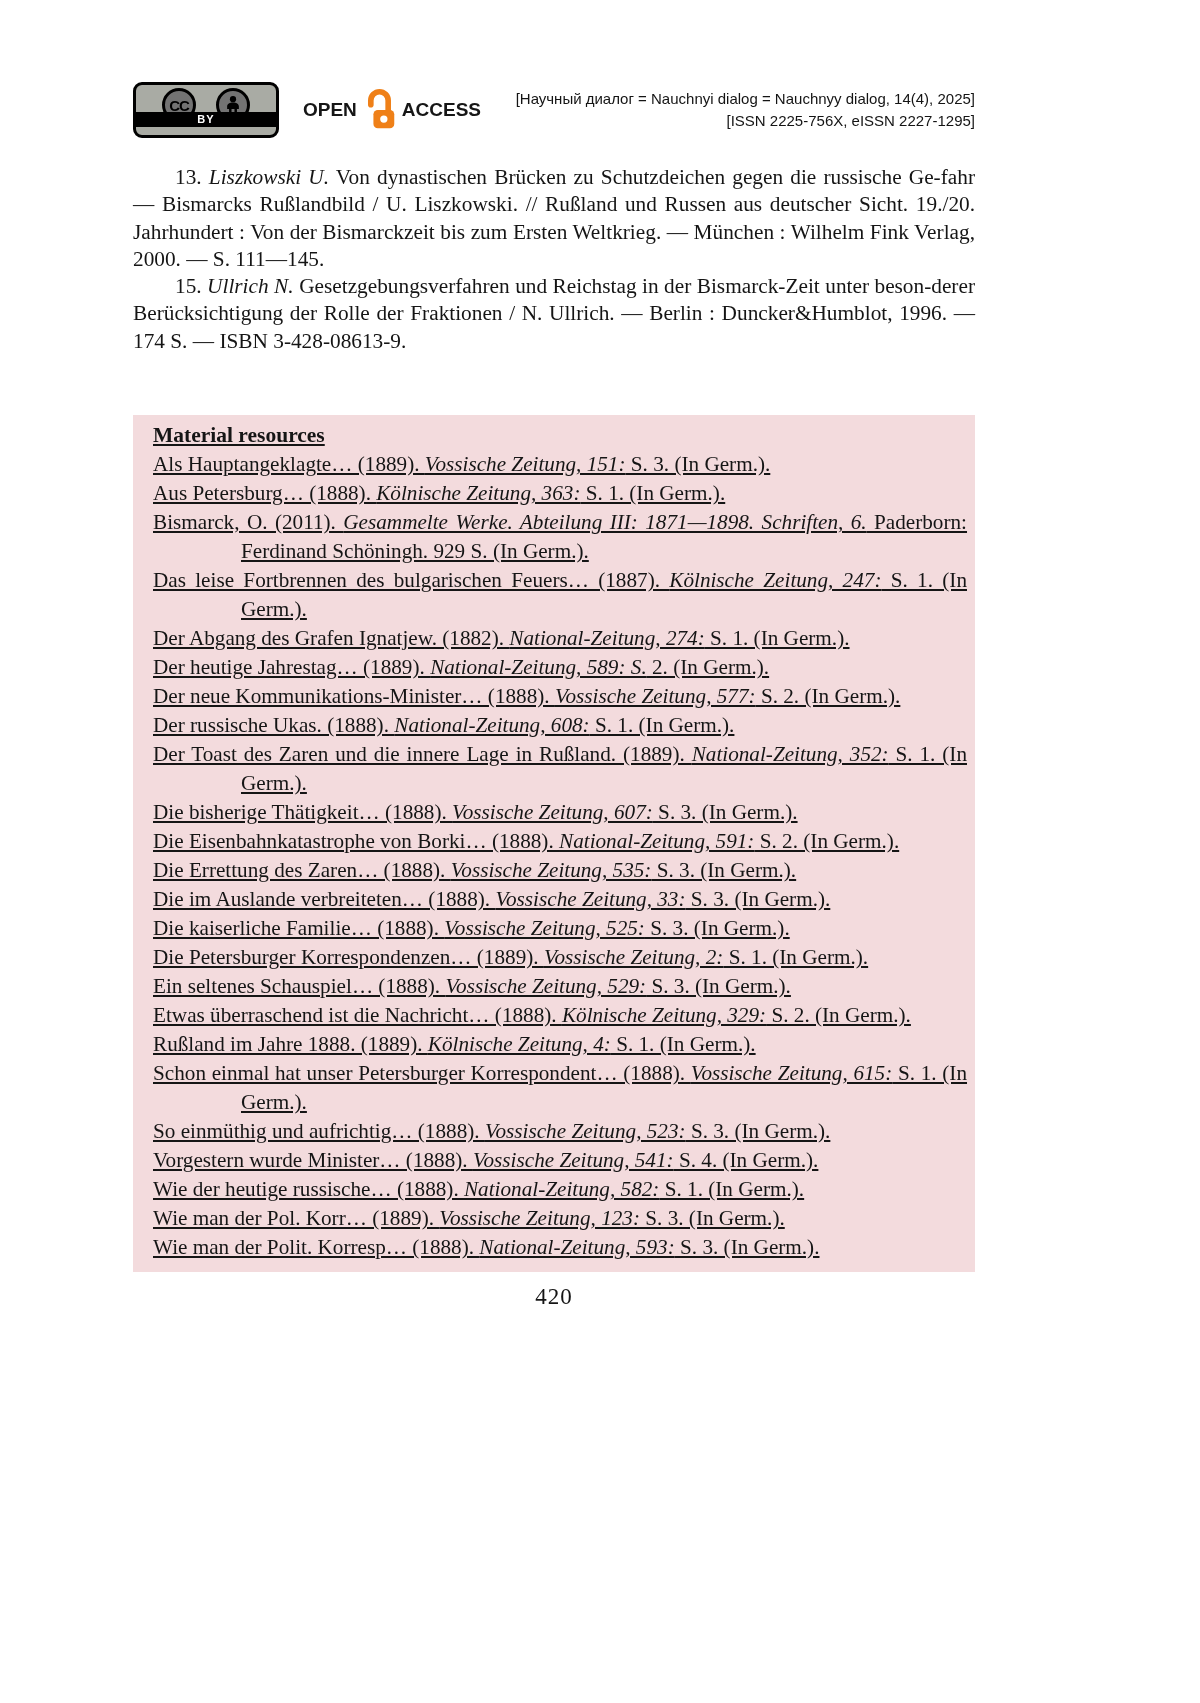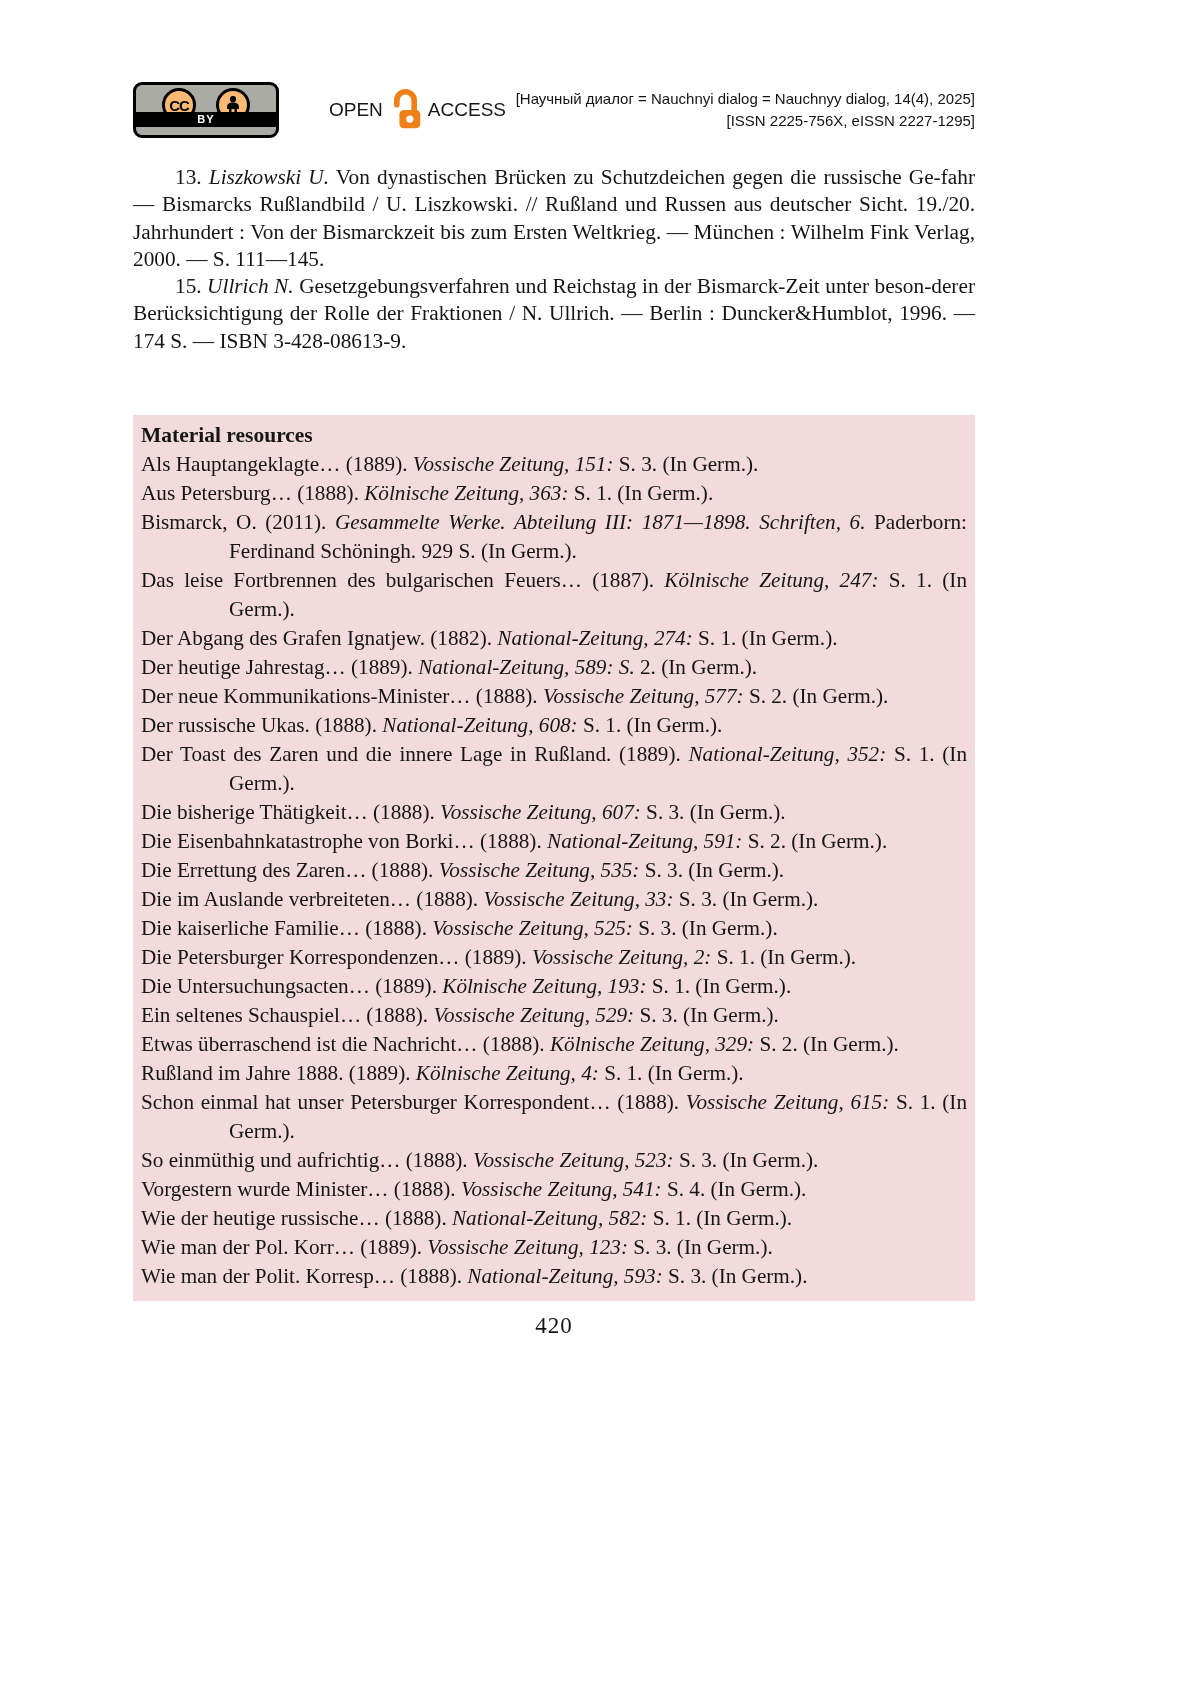--- a/index.html
+++ b/index.html
@@ -9,37 +9,37 @@
     --ink:#151515;
   }
   *{box-sizing:border-box;}
   html,body{margin:0;padding:0;background:#ffffff;}
   body{width:1200px;height:1703px;font-family:"Liberation Serif","DejaVu Serif",serif;color:var(--ink);}
   .page{width:1200px;height:1703px;padding:82px 225px 0 133px;position:relative;}
 
   
   .header{display:flex;align-items:center;height:56px;margin-bottom:26px;}
   .cc-badge{flex:none;width:146px;height:56px;background:var(--badge-gray);border:3px solid #000;border-radius:9px;position:relative;display:flex;align-items:flex-start;justify-content:center;gap:20px;overflow:hidden;}
-  .cc-circle{width:34px;height:34px;border-radius:50%;border:3px solid #000;background:#fdba74;display:flex;align-items:center;justify-content:center;margin-top:3px;}
+  .cc-circle{width:34px;height:34px;border-radius:50%;border:3px solid #000;background:#737373;display:flex;align-items:center;justify-content:center;margin-top:3px;}
   .cc-letters{font-family:"Liberation Sans",sans-serif;font-weight:bold;font-size:15px;color:#000;letter-spacing:-1px;}
   .cc-bottom{position:absolute;left:0;right:0;bottom:8px;height:15px;background:#000;color:#fff;font-family:"Liberation Sans",sans-serif;font-weight:bold;font-size:11px;line-height:15px;text-align:center;letter-spacing:1px;}
-  .oa-logo{display:flex;align-items:center;margin-left:50px;gap:6px;font-family:"Liberation Sans",sans-serif;font-weight:normal;font-size:19px;color:#161616;}
+  .oa-logo{display:flex;align-items:center;margin-left:24px;gap:6px;font-family:"Liberation Sans",sans-serif;font-weight:bold;font-size:19px;color:#161616;}
   .oa-lock{color:var(--oa-orange);display:flex;align-items:center;}
   .header-meta{flex:1;text-align:right;font-family:"Liberation Sans",sans-serif;font-size:15px;line-height:22px;color:#141414;}
 
   
   .refs{margin-top:0;}
   .ref{margin:0;text-align:justify;font-size:21.3px;line-height:27.3px;text-indent:42px;}
   .it{font-style:italic;}
 
   
   .submission{margin-top:26px;text-align:right;font-style:italic;font-size:21.3px;line-height:27.5px;}
 
   
-  .material{margin-top:60px;background:var(--pink);padding:6px 8px 10px 8px;}
+  .material{margin-top:60px;background:var(--pink);padding:6px 8px 10px 20px;text-decoration:underline;}
   .material-title{margin:0;font-weight:bold;font-size:21.5px;line-height:29px;}
   .entry{margin:0;text-align:justify;font-size:21.2px;line-height:29px;padding-left:88px;text-indent:-88px;}
 
   
   .page-number{text-align:center;margin-top:12px;font-size:23px;letter-spacing:1px;}
 </style>
 </head>
 <body>
 
 <div class="page">
@@ -94,21 +94,20 @@
         <p class="entry"><span>Der heutige Jahrestag… (1889). </span><span class="it">National-Zeitung, 589: S.</span><span> 2. (In Germ.).</span></p>
         <p class="entry"><span>Der neue Kommunikations-Minister… (1888). </span><span class="it">Vossische Zeitung, 577:</span><span> S. 2. (In Germ.).</span></p>
         <p class="entry"><span>Der russische Ukas. (1888). </span><span class="it">National-Zeitung, 608:</span><span> S. 1. (In Germ.).</span></p>
         <p class="entry"><span>Der Toast des Zaren und die innere Lage in Rußland. (1889). </span><span class="it">National-Zeitung, 352:</span><span> S. 1. (In Germ.).</span></p>
         <p class="entry"><span>Die bisherige Thätigkeit… (1888). </span><span class="it">Vossische Zeitung, 607:</span><span> S. 3. (In Germ.).</span></p>
         <p class="entry"><span>Die Eisenbahnkatastrophe von Borki… (1888). </span><span class="it">National-Zeitung, 591:</span><span> S. 2. (In Germ.).</span></p>
         <p class="entry"><span>Die Errettung des Zaren… (1888). </span><span class="it">Vossische Zeitung, 535:</span><span> S. 3. (In Germ.).</span></p>
         <p class="entry"><span>Die im Auslande verbreiteten… (1888). </span><span class="it">Vossische Zeitung, 33:</span><span> S. 3. (In Germ.).</span></p>
         <p class="entry"><span>Die kaiserliche Familie… (1888). </span><span class="it">Vossische Zeitung, 525:</span><span> S. 3. (In Germ.).</span></p>
         <p class="entry"><span>Die Petersburger Korrespondenzen… (1889). </span><span class="it">Vossische Zeitung, 2:</span><span> S. 1. (In Germ.).</span></p>
-        <p class="entry"><span>Die Untersuchungsacten… (1889). </span><span class="it">Kölnische Zeitung, 193:</span><span> S. 1. (In Germ.).</span></p>
         <p class="entry"><span>Ein seltenes Schauspiel… (1888). </span><span class="it">Vossische Zeitung, 529:</span><span> S. 3. (In Germ.).</span></p>
         <p class="entry"><span>Etwas überraschend ist die Nachricht… (1888). </span><span class="it">Kölnische Zeitung, 329:</span><span> S. 2. (In Germ.).</span></p>
         <p class="entry"><span>Rußland im Jahre 1888. (1889). </span><span class="it">Kölnische Zeitung, 4:</span><span> S. 1. (In Germ.).</span></p>
         <p class="entry"><span>Schon einmal hat unser Petersburger Korrespondent… (1888). </span><span class="it">Vossische Zeitung, 615:</span><span> S. 1. (In Germ.).</span></p>
         <p class="entry"><span>So einmüthig und aufrichtig… (1888). </span><span class="it">Vossische Zeitung, 523:</span><span> S. 3. (In Germ.).</span></p>
         <p class="entry"><span>Vorgestern wurde Minister… (1888). </span><span class="it">Vossische Zeitung, 541:</span><span> S. 4. (In Germ.).</span></p>
         <p class="entry"><span>Wie der heutige russische… (1888). </span><span class="it">National-Zeitung, 582:</span><span> S. 1. (In Germ.).</span></p>
         <p class="entry"><span>Wie man der Pol. Korr… (1889). </span><span class="it">Vossische Zeitung, 123:</span><span> S. 3. (In Germ.).</span></p>
         <p class="entry"><span>Wie man der Polit. Korresp… (1888). </span><span class="it">National-Zeitung, 593:</span><span> S. 3. (In Germ.).</span></p>
       </div>

